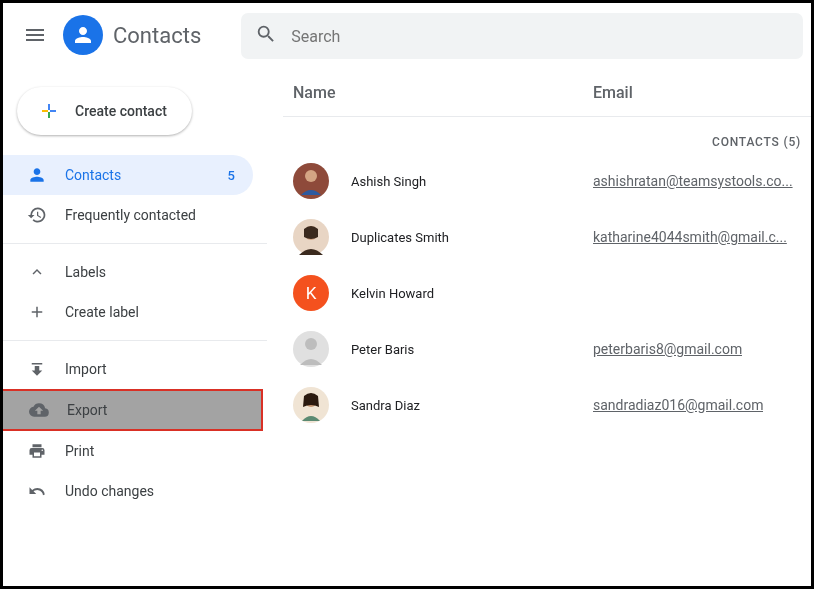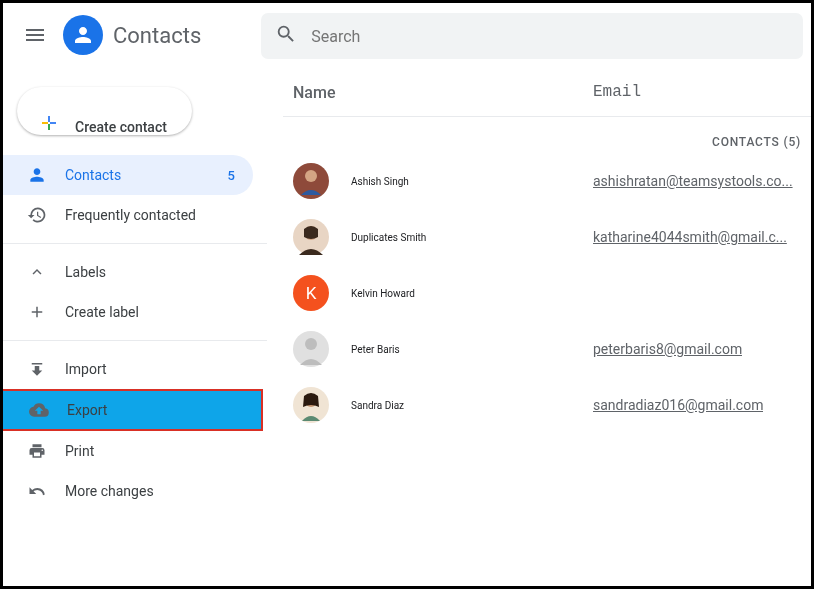--- a/index.html
+++ b/index.html
@@ -41,21 +41,21 @@
       margin-left: 4px;
     }
     .app-title {
       font-size: 22px;
       color: #5f6368;
       margin-left: 10px;
       font-weight: 400;
     }
     .search-bar {
       flex: 1;
-      margin-left: 60px;
+      margin-left: 40px;
       margin-right: 0;
       height: 46px;
       background: #f1f3f4;
       border-radius: 7px;
       display: flex;
       align-items: center;
       padding: 0 14px;
       margin-top: 2px;
     }
     .search-icon {
@@ -80,21 +80,21 @@
     }
     .create-btn {
       margin: 8px 0 20px 14px;
       width: 175px;
       height: 48px;
       border-radius: 24px;
       background: #fff;
       border: none;
       box-shadow: 0 1px 3px rgba(0,0,0,0.2), 0 1px 2px rgba(0,0,0,0.12);
       display: flex;
-      align-items: flex-end;
+      align-items: center;
       padding: 0 20px;
       cursor: pointer;
       font-size: 14px;
       color: #3c4043;
       font-weight: 500;
     }
     .create-btn svg {
       margin-right: 14px;
     }
     .nav-item {
@@ -112,21 +112,21 @@
     }
     .nav-item.active {
       background: #e8f0fe;
       color: #1a73e8;
     }
     .nav-item.active .nav-icon {
       color: #1a73e8;
     }
     .nav-item.highlighted {
       border: 2px solid #d93025;
-      background: #0ea5e9;
+      background: #a3a3a3;
       border-radius: 0;
       margin-right: 4px;
       margin-left: -2px;
       padding-left: 26px;
       height: 42px;
     }
     .nav-icon {
       width: 20px;
       height: 20px;
       margin-right: 18px;
@@ -156,21 +156,20 @@
       border-bottom: 1px solid #e8eaed;
       color: #5f6368;
       font-size: 16px;
       font-weight: 500;
     }
     .col-name {
       width: 300px;
     }
     .col-email {
       flex: 1;
-      font-family: Liberation Mono, monospace;
     }
     .section-label {
       padding: 18px 10px 4px 10px;
       font-size: 12px;
       color: #5f6368;
       letter-spacing: 0.8px;
       font-weight: 500;
       text-align: right;
     }
     .contact-row {
@@ -188,21 +187,21 @@
       display: flex;
       align-items: center;
       justify-content: center;
       font-size: 17px;
       color: #fff;
       font-weight: 400;
       flex-shrink: 0;
     }
     .contact-name {
       width: 242px;
-      font-size: 10px;
+      font-size: 13px;
       color: #202124;
     }
     .contact-email {
       font-size: 14px;
       color: #5f6368;
       overflow: hidden;
       text-overflow: ellipsis;
       white-space: nowrap;
       max-width: 220px;
       text-decoration: underline;
@@ -315,21 +314,21 @@
       </span>
       <span>Print</span>
     </div>
 
     <div class="nav-item">
       <span class="nav-icon">
         <svg width="18" height="18" viewBox="0 0 24 24">
             <path fill="currentColor" d="M12.5 8c-2.65 0-5.05.99-6.9 2.6L2 7v9h9l-3.62-3.62A8 8 0 0120 17.5l2.37-.78A10.5 10.5 0 0012.5 8z"></path>
           </svg>
       </span>
-      <span>More changes</span>
+      <span>Undo changes</span>
     </div>
   </div>
 
   <div class="content">
     <div class="table-header">
       <div class="col-name">Name</div>
       <div class="col-email">Email</div>
     </div>
     <div class="section-label">CONTACTS (5)</div>
     <div id="contact-rows">

